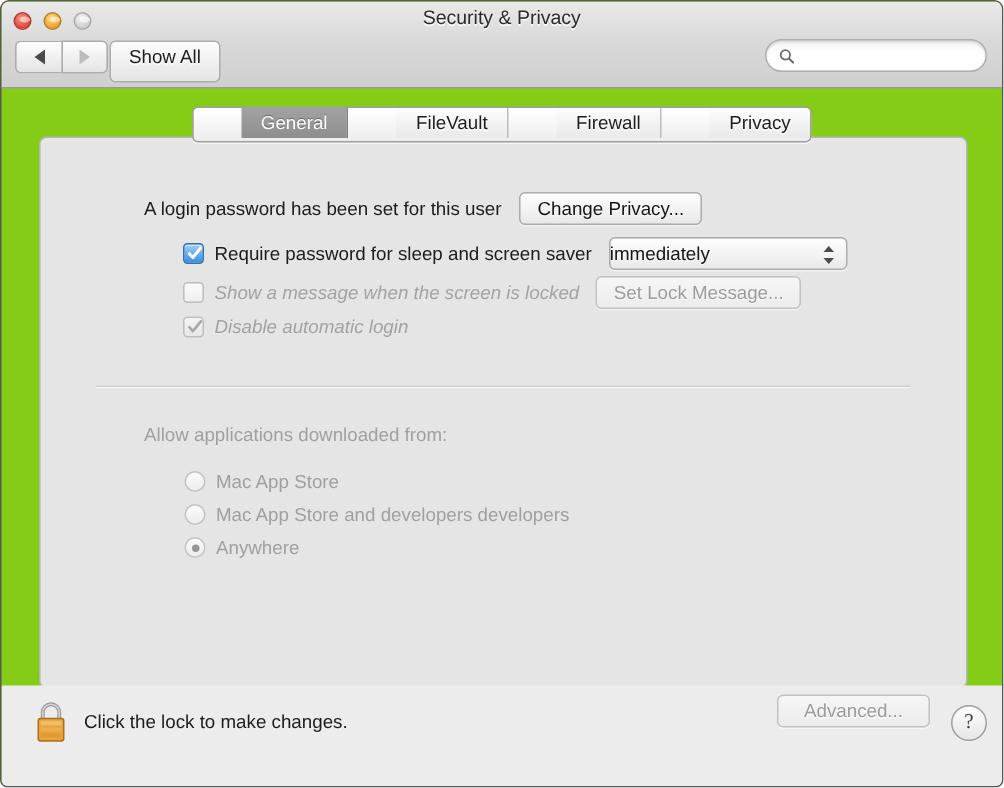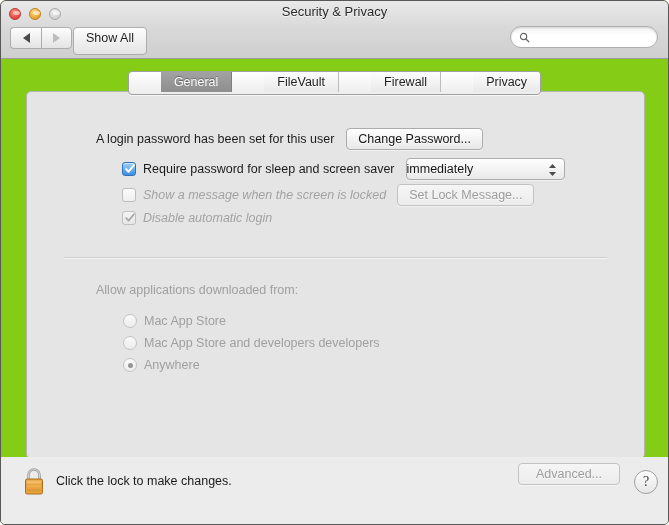--- a/index.html
+++ b/index.html
@@ -445,21 +445,21 @@
       <div class="tab">FileVault</div>
       <div class="tab">Firewall</div>
       <div class="tab">Privacy</div>
     </div>
   </div>
 
   <div class="content-box">
 
     <div class="row pw-row">
       <span class="pw-label">A login password has been set for this user</span>
-      <button class="btn">Change Password...</button>
+      <button class="btn">Change Privacy...</button>
     </div>
 
     <div class="row check-row r1">
       <span class="checkbox on">
         <svg class="chk-mark" viewBox="0 0 10 12">
           <path d="M1.2 6.1 L3.6 8.7 L8.9 2.2" fill="none" stroke="#ffffff" stroke-width="2" stroke-linecap="round" stroke-linejoin="round"></path>
         </svg>
       </span>
       <span class="cb-label">Require password for sleep and screen saver</span>
       <div class="popup">

